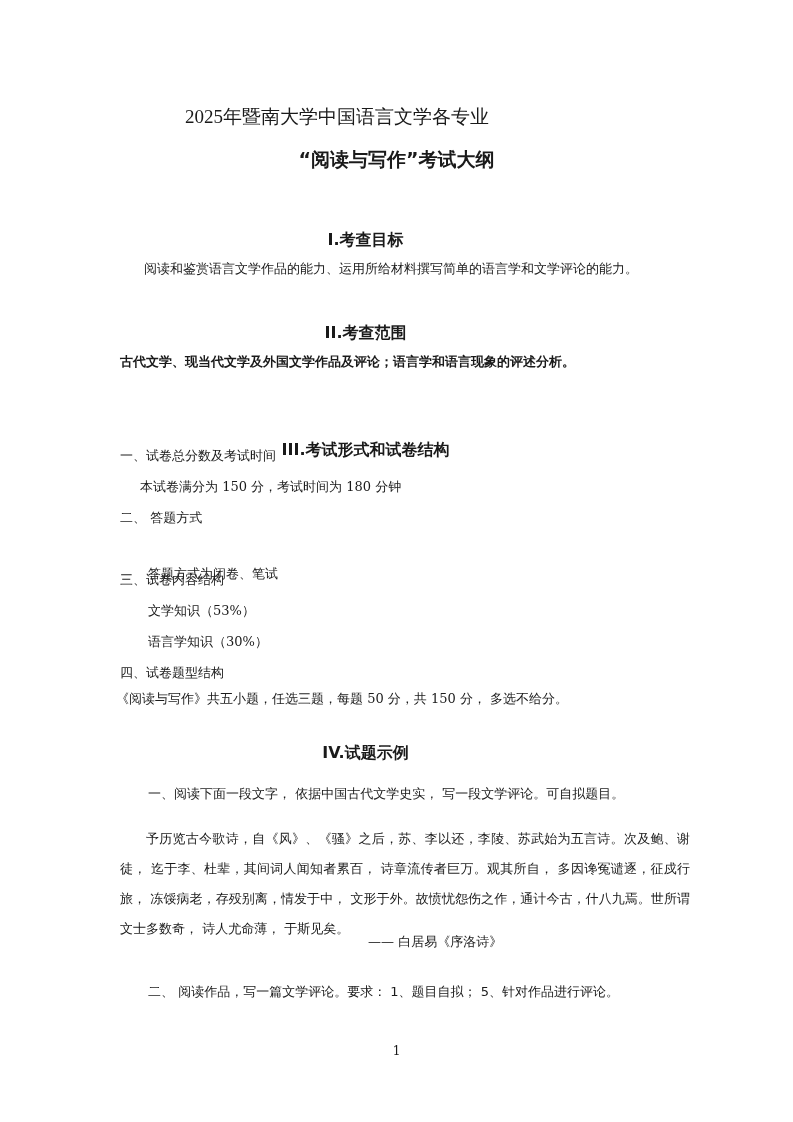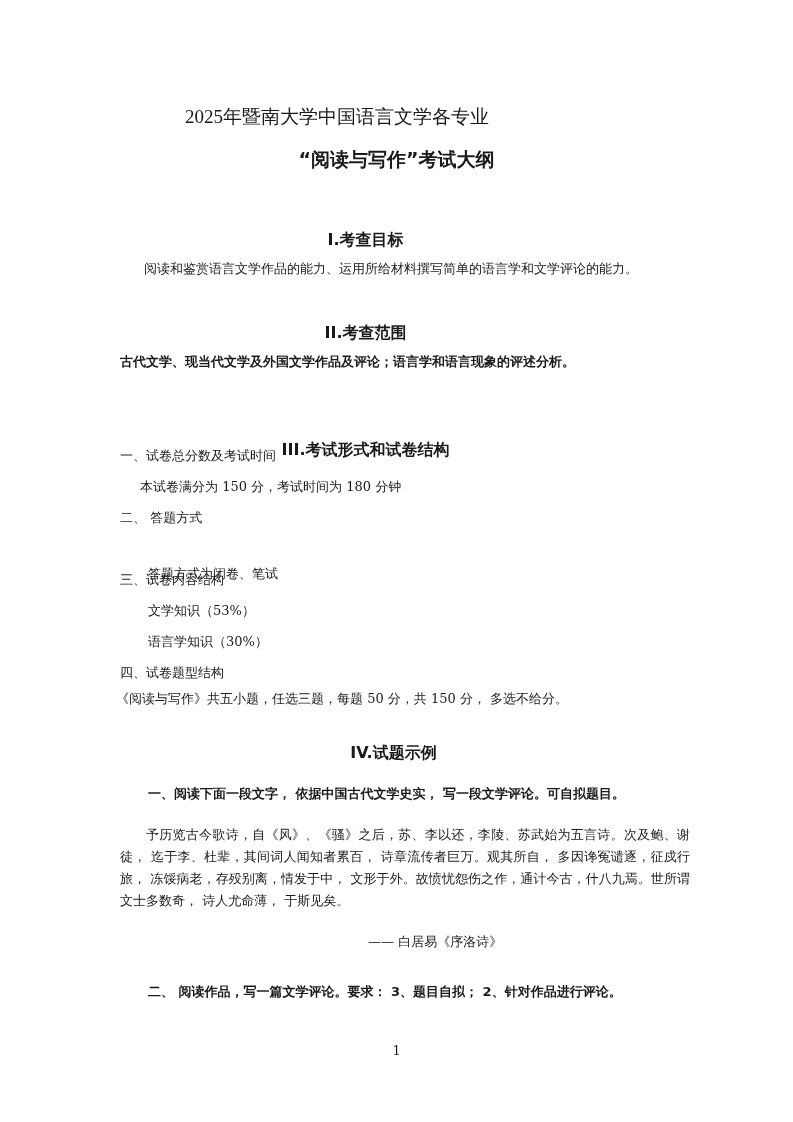--- a/index.html
+++ b/index.html
@@ -6,22 +6,22 @@
   body { width: 793px; height: 1122px; position: relative; overflow: hidden;
          font-family: "DejaVu Serif", "Liberation Serif", serif; color: #1a1a1a; }
   .abs { position: absolute; white-space: nowrap; }
   .title1 { left: 0; width: 674px; text-align: center; top: 104px; font-size: 19px;
             font-family: Liberation Serif, serif; }
   .title2 { left: 0; width: 793px; text-align: center; top: 147px; font-size: 19px; font-weight: bold;
             font-family: "DejaVu Sans", "Liberation Sans", sans-serif; }
   .sec { left: 0; width: 731px; text-align: center; font-size: 16px; font-weight: bold;
          font-family: "DejaVu Sans", "Liberation Sans", sans-serif; }
   .body { font-size: 13px; }
-  .q { font-size: 13px; font-weight: bold; font-family: "DejaVu Sans", "Liberation Sans", sans-serif; text-align: right; }
-  .para { left: 120px; width: 570px; font-size: 13px; line-height: 22px; white-space: normal;
+  .q { font-size: 13px; font-weight: normal; font-family: "DejaVu Sans", "Liberation Sans", sans-serif; text-align: right; }
+  .para { left: 120px; width: 570px; font-size: 13px; line-height: 30px; white-space: normal;
           text-align: justify; text-align-last: left; }
   .pageno { left: 0; width: 793px; text-align: center; top: 1044px; font-size: 12px; }
 </style>
 </head>
 <body>
 
 <div>
 
   <div class="abs title1">2025年暨南大学中国语言文学各专业</div>
   <div class="abs title2">“阅读与写作”考试大纲</div>
@@ -40,23 +40,23 @@
   <div class="abs body" style="left:120px; top:509px;">二、 答题方式</div>
   <div class="abs body" style="left:148px; top:565px;">答题方式为闭卷、笔试</div>
 
   <div class="abs body" style="left:120px; top:571px;">三、试卷内容结构</div>
   <div class="abs body" style="left:148px; top:602px;">文学知识（53%）</div>
   <div class="abs body" style="left:148px; top:633px;">语言学知识（30%）</div>
 
   <div class="abs body" style="left:120px; top:664px;">四、试卷题型结构</div>
   <div class="abs body" style="left:116px; top:690px;">《阅读与写作》共五小题，任选三题，每题 50 分，共 150 分，  多选不给分。</div>
 
-  <div class="abs sec" style="top:743px;margin-left:28px;">IV.试题示例</div>
+  <div class="abs sec" style="top:743px;">IV.试题示例</div>
 
   <div class="abs q" style="left:148px; top:785px;">一、阅读下面一段文字， 依据中国古代文学史实， 写一段文学评论。可自拟题目。</div>
 
   <div class="abs para" style="top:824px; text-indent:26px;">予历览古今歌诗，自《风》、《骚》之后，苏、李以还，李陵、苏武始为五言诗。次及鲍、谢徒， 迄于李、杜辈，其间词人闻知者累百， 诗章流传者巨万。观其所自， 多因谗冤谴逐，征戍行旅， 冻馁病老，存殁别离，情发于中， 文形于外。故愤忧怨伤之作，通计今古，什八九焉。世所谓文士多数奇， 诗人尤命薄， 于斯见矣。</div>
   <div class="abs body" style="left:368px; top:933px;">—— 白居易《序洛诗》</div>
 
-  <div class="abs q" style="left:148px; top:983px;">二、 阅读作品，写一篇文学评论。要求：  3、题目自拟； 2、针对作品进行评论。</div>
+  <div class="abs q" style="left:148px; top:983px;">二、 阅读作品，写一篇文学评论。要求：  1、题目自拟； 5、针对作品进行评论。</div>
 
   <div class="abs pageno">1</div>
 </div>
 
 </body></html>

